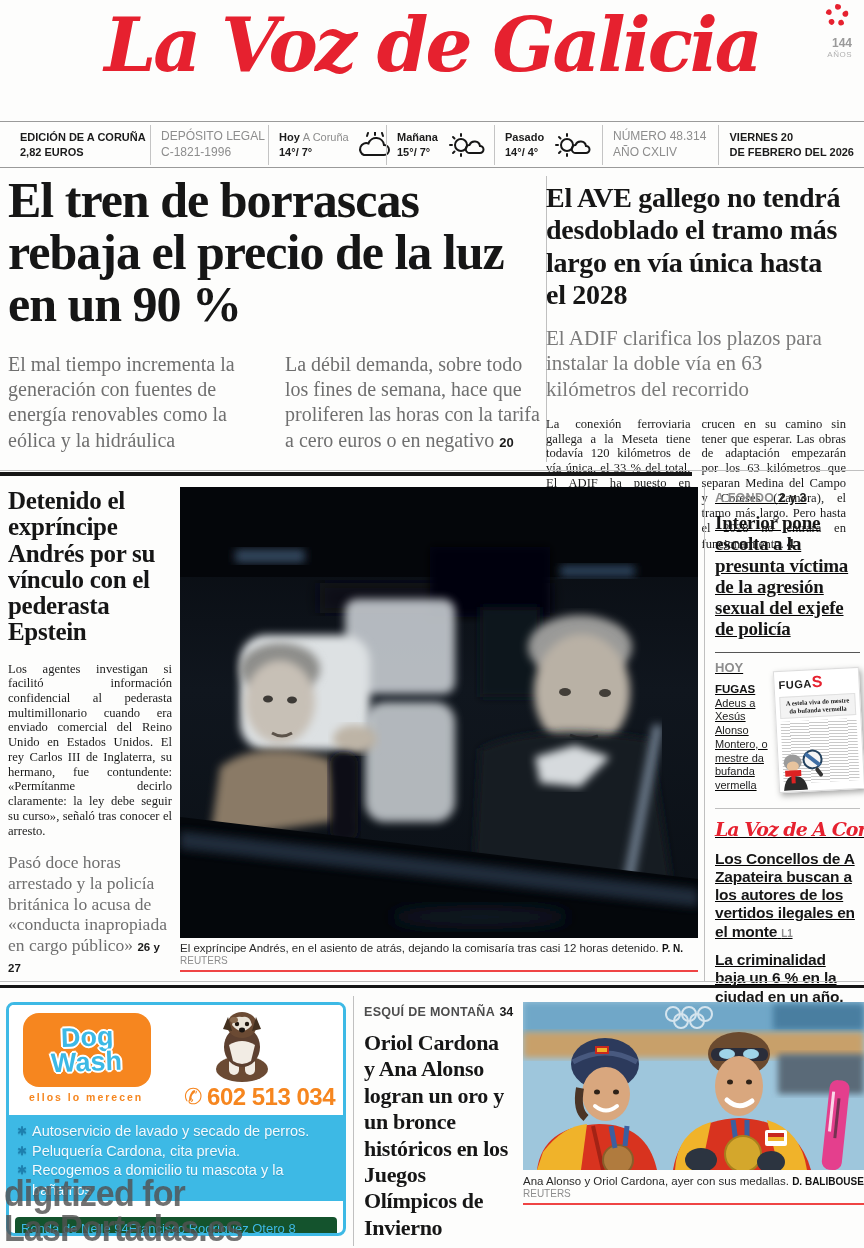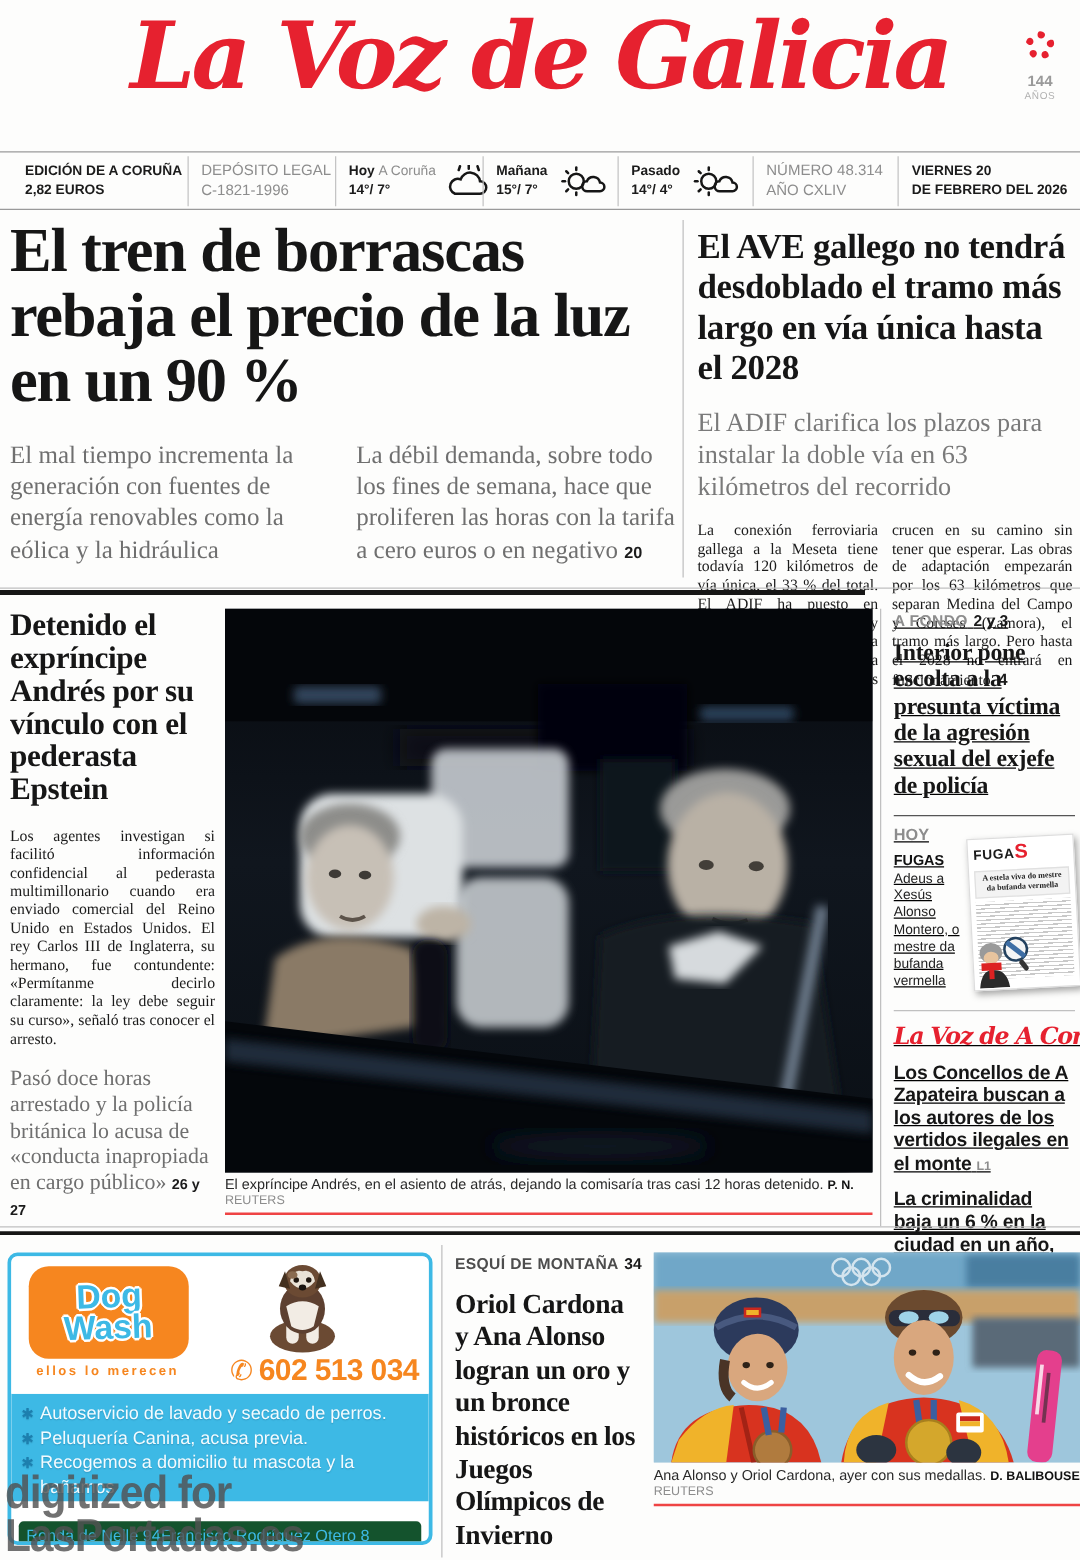--- a/index.html
+++ b/index.html
@@ -5,21 +5,21 @@
   * { margin:0; padding:0; box-sizing:border-box; }
   html,body { background:#e9e9e9; }
   body { font-family:"Liberation Sans", sans-serif; }
   .page { position:relative; width:864px; height:1248px; background:#fdfdfc; margin:0 auto; overflow:hidden; }
 
   
   .masthead { position:absolute; top:0; left:0; width:864px; height:121px; }
   .masthead-title { position:absolute; top:2px; left:0; width:100%; text-align:center;
     font-family:"DejaVu Serif", serif; font-weight:bold; font-style:italic;
     font-size:74px; letter-spacing:-3px; color:#e6212f; }
-  .anniv { position:absolute; top:23px; right:12px; width:40px; text-align:center; }
+  .anniv { position:absolute; top:2px; right:12px; width:40px; text-align:right; }
   .anniv-num { font-size:12px; color:#9a9a9a; margin-top:2px; font-weight:bold; }
   .anniv-label { font-size:8px; color:#b0b0b0; letter-spacing:.5px; }
 
   
   .infobar { position:absolute; top:121px; left:0; width:864px; height:47px;
     border-top:1px solid #9a9a9a; border-bottom:1px solid #9a9a9a;
     display:flex; align-items:center; }
   .ib-cell { padding:4px 10px 4px 10px; border-left:1px solid #c4c4c4; height:40px;
     display:flex; align-items:center; gap:8px; }
   .ib-cell:first-child { border-left:none; padding-left:20px; }
@@ -32,21 +32,21 @@
   
   .top-section { position:absolute; top:168px; left:0; width:864px; height:302px; }
   .lead { position:absolute; left:8px; top:6px; width:532px; }
   .lead-headline { font-family:"Liberation Serif", serif; font-weight:bold; color:#161616;
     font-size:50px; line-height:1.04; letter-spacing:-1px; }
   .lead-decks { display:flex; gap:22px; margin-top:22px; }
   .lead-deck { width:255px; font-family:"Liberation Serif", serif; font-size:20px;
     line-height:1.26; color:#6f6f6f; }
   .pageref { font-family:"Liberation Sans", sans-serif; font-weight:bold; color:#1b1b1b; font-size:13px; }
   .vdiv-top { position:absolute; left:546px; top:8px; height:286px; width:1px; background:#c0c0c0; }
-  .ave { position:absolute; left:558px; top:0; width:300px; }
+  .ave { position:absolute; left:546px; top:0; width:300px; }
   .ave-headline { font-family:"Liberation Serif", serif; font-weight:bold; color:#161616;
     font-size:28px; line-height:1.16; letter-spacing:-.3px; margin-top:14px; }
   .ave-deck { font-family:"Liberation Serif", serif; font-size:21px; line-height:1.22;
     color:#7a7a7a; margin-top:14px; }
   .ave-body { display:flex; gap:11px; margin-top:14px; }
   .ave-col { width:145px; font-family:"Liberation Serif", serif; font-size:12.6px;
     line-height:1.18; color:#1b1b1b; text-align:justify; }
   .thinrule { position:absolute; top:470px; left:0; width:864px; height:1px; background:#c0c0c0; }
   .thickrule { position:absolute; top:472px; left:0; width:692px; height:4px; background:#161616; }
 
@@ -382,21 +382,21 @@
           <span>602 513 034</span>
         </div>
       </div>
       <div class="ad-list">
         <div class="ad-li">
             <span class="dot">✱</span>
             <span>Autoservicio de lavado y secado de perros.</span>
           </div>
         <div class="ad-li">
             <span class="dot">✱</span>
-            <span>Peluquería Canina, acusa previa.</span>
+            <span>Peluquería Cardona, cita previa.</span>
           </div>
         <div class="ad-li">
             <span class="dot">✱</span>
             <span>Recogemos a domicilio tu mascota y la bañamos</span>
           </div>
       </div>
       <div class="ad-addr">
         <span>Ronda de Nelle 94</span>
         <span>Francisco Rodríguez Otero 8</span>
       </div>

